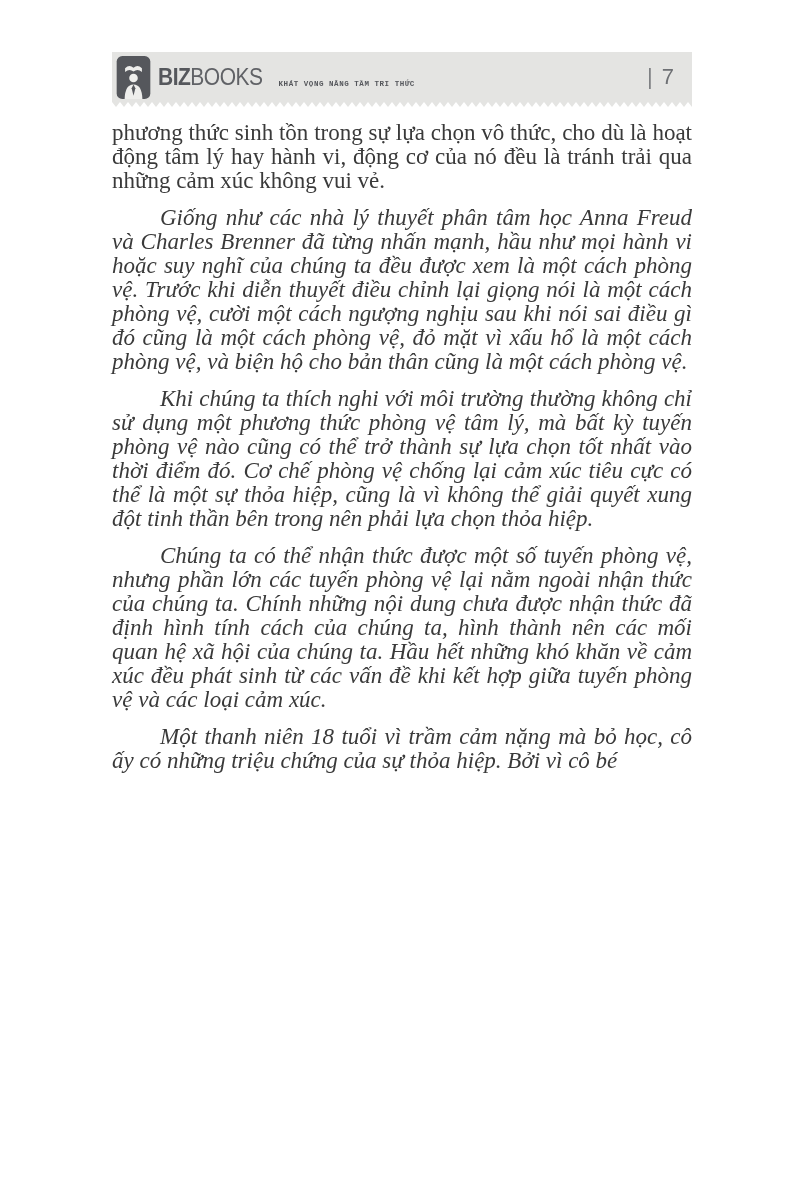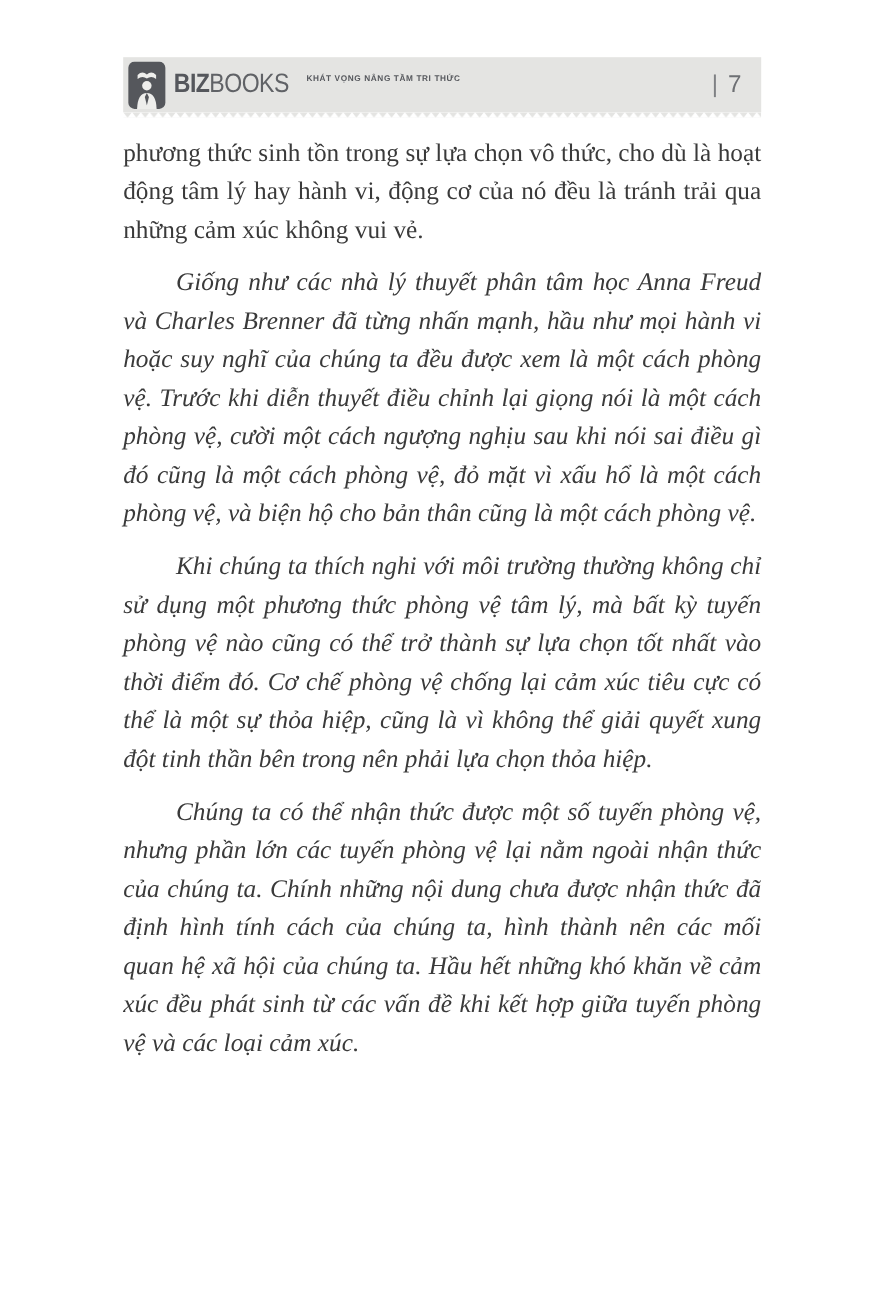--- a/index.html
+++ b/index.html
@@ -32,33 +32,33 @@
   .brand-text{display:flex;flex-direction:row;justify-content:center;}
   .wordmark{
     font-family:"Liberation Sans","DejaVu Sans",sans-serif;
     font-size:21px;line-height:20px;color:var(--brand);
     letter-spacing:-0.5px;white-space:nowrap;
     transform:scaleY(1.15);transform-origin:left center;
   }
   .wordmark .bold{font-weight:700;}
   .wordmark .light{font-weight:400;opacity:.92;}
   .tagline{
-    font-family:Liberation Sans, sans-serif;
+    font-family:Liberation Mono, monospace;
     font-size:7.5px;font-weight:700;letter-spacing:.55px;
-    color:var(--brand);margin-top:0;white-space:nowrap;padding-left:16px;
+    color:var(--brand);margin-top:13px;white-space:nowrap;padding-left:16px;
   }
   .pagenum{
     font-family:"Liberation Sans","DejaVu Sans",sans-serif;
     font-size:22px;color:var(--pagenum);white-space:nowrap;
   }
   .pagenum .sep{margin-right:9px;font-weight:400;opacity:.85;}
   
   .body-text{
     position:absolute;left:112px;top:121px;width:580px;
-    font-size:23px;line-height:35px;color:var(--text);
+    font-size:23px;line-height:24px;color:var(--text);
     text-align:justify;
   }
   .body-text p{margin:0 0 13px 0;}
   .body-text p.indent{text-indent:48px;font-style:italic;}
 </style>
 </head>
 <body>
 
 <div class="page">
 
@@ -86,15 +86,16 @@
       </pattern>
     </defs>
     <rect width="580" height="5" fill="url(#saw-teeth)"></rect>
   </svg>
 
   <div class="body-text">
       <p>phương thức sinh tồn trong sự lựa chọn vô thức, cho dù là hoạt động tâm lý hay hành vi, động cơ của nó đều là tránh trải qua những cảm xúc không vui vẻ.</p>
       <p class="indent">Giống như các nhà lý thuyết phân tâm học Anna Freud và Charles Brenner đã từng nhấn mạnh, hầu như mọi hành vi hoặc suy nghĩ của chúng ta đều được xem là một cách phòng vệ. Trước khi diễn thuyết điều chỉnh lại giọng nói là một cách phòng vệ, cười một cách ngượng nghịu sau khi nói sai điều gì đó cũng là một cách phòng vệ, đỏ mặt vì xấu hổ là một cách phòng vệ, và biện hộ cho bản thân cũng là một cách phòng vệ.</p>
       <p class="indent">Khi chúng ta thích nghi với môi trường thường không chỉ sử dụng một phương thức phòng vệ tâm lý, mà bất kỳ tuyến phòng vệ nào cũng có thể trở thành sự lựa chọn tốt nhất vào thời điểm đó. Cơ chế phòng vệ chống lại cảm xúc tiêu cực có thể là một sự thỏa hiệp, cũng là vì không thể giải quyết xung đột tinh thần bên trong nên phải lựa chọn thỏa hiệp.</p>
       <p class="indent">Chúng ta có thể nhận thức được một số tuyến phòng vệ, nhưng phần lớn các tuyến phòng vệ lại nằm ngoài nhận thức của chúng ta. Chính những nội dung chưa được nhận thức đã định hình tính cách của chúng ta, hình thành nên các mối quan hệ xã hội của chúng ta. Hầu hết những khó khăn về cảm xúc đều phát sinh từ các vấn đề khi kết hợp giữa tuyến phòng vệ và các loại cảm xúc.</p>
+      <p class="indent">Một thanh niên 18 tuổi vì trầm cảm nặng mà bỏ học, cô ấy có những triệu chứng của sự thỏa hiệp. Bởi vì cô bé</p>
     </div>
 
 </div>
 
 </body></html>

